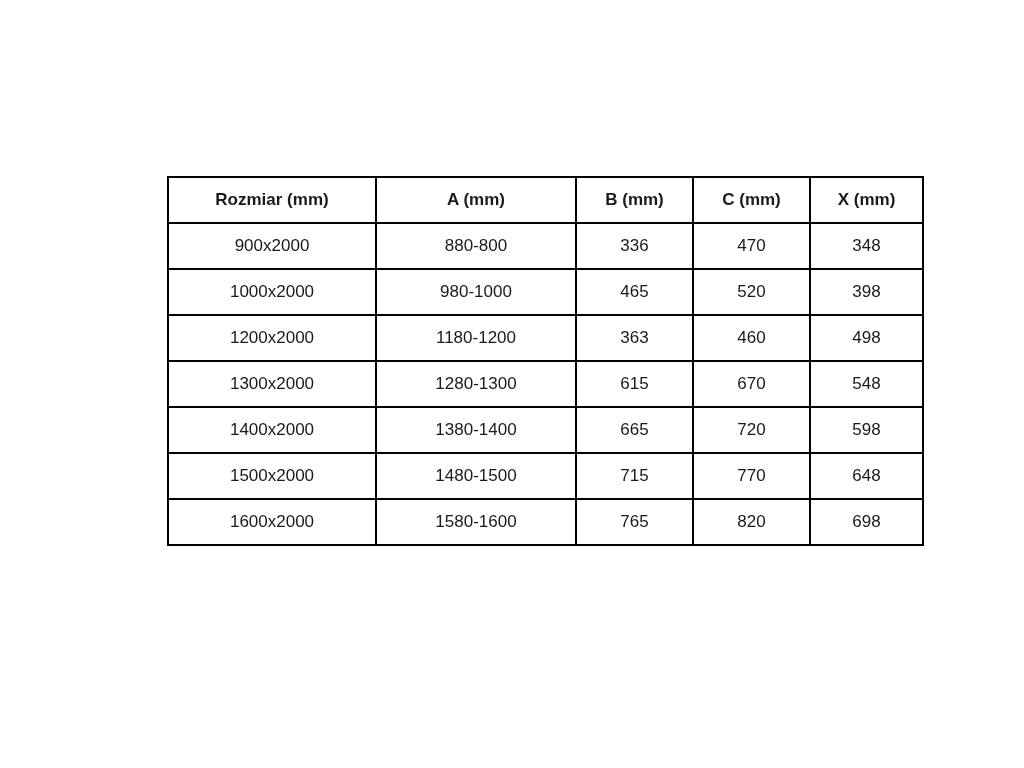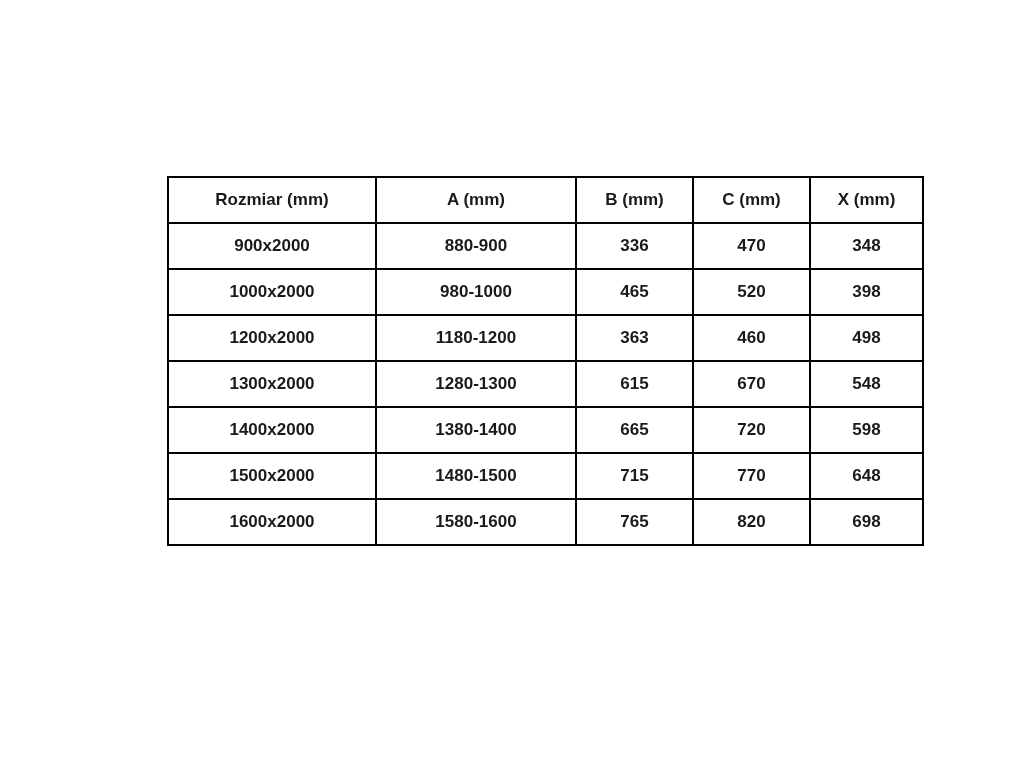--- a/index.html
+++ b/index.html
@@ -39,21 +39,21 @@
     color: #1a1a1a;
     font-size: 17px;
     padding: 0;
   }
   table.size-table th {
     height: 44px;
     font-weight: 700;
   }
   table.size-table td {
     height: 44px;
-    font-weight: 700;
+    font-weight: 400;
   }
 </style>
 </head>
 <body>
 
 <div class="page">
   <div class="table-wrap">
     <table class="size-table">
       <colgroup>
         <col class="c0">
@@ -67,21 +67,21 @@
           <th>Rozmiar (mm)</th>
           <th>A (mm)</th>
           <th>B (mm)</th>
           <th>C (mm)</th>
           <th>X (mm)</th>
         </tr>
       </thead>
       <tbody>
         <tr>
           <td>900x2000</td>
-          <td>880-900</td>
+          <td>880-800</td>
           <td>336</td>
           <td>470</td>
           <td>348</td>
         </tr>
         <tr>
           <td>1000x2000</td>
           <td>980-1000</td>
           <td>465</td>
           <td>520</td>
           <td>398</td>

